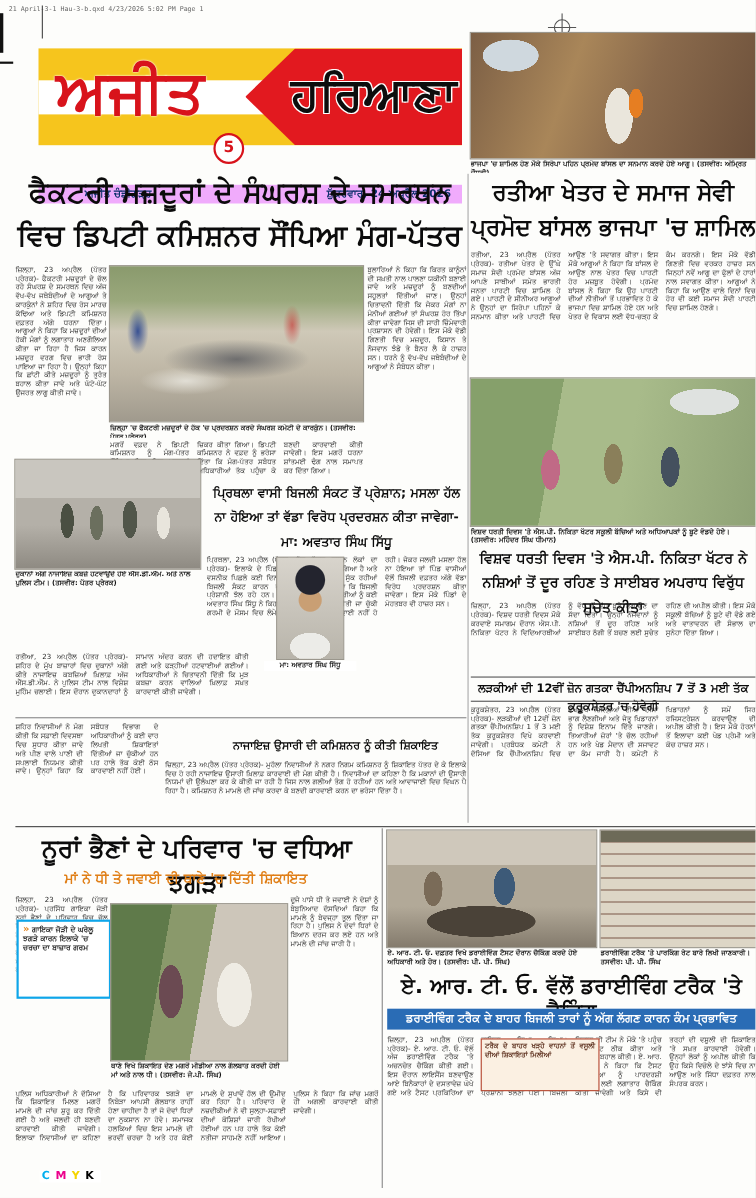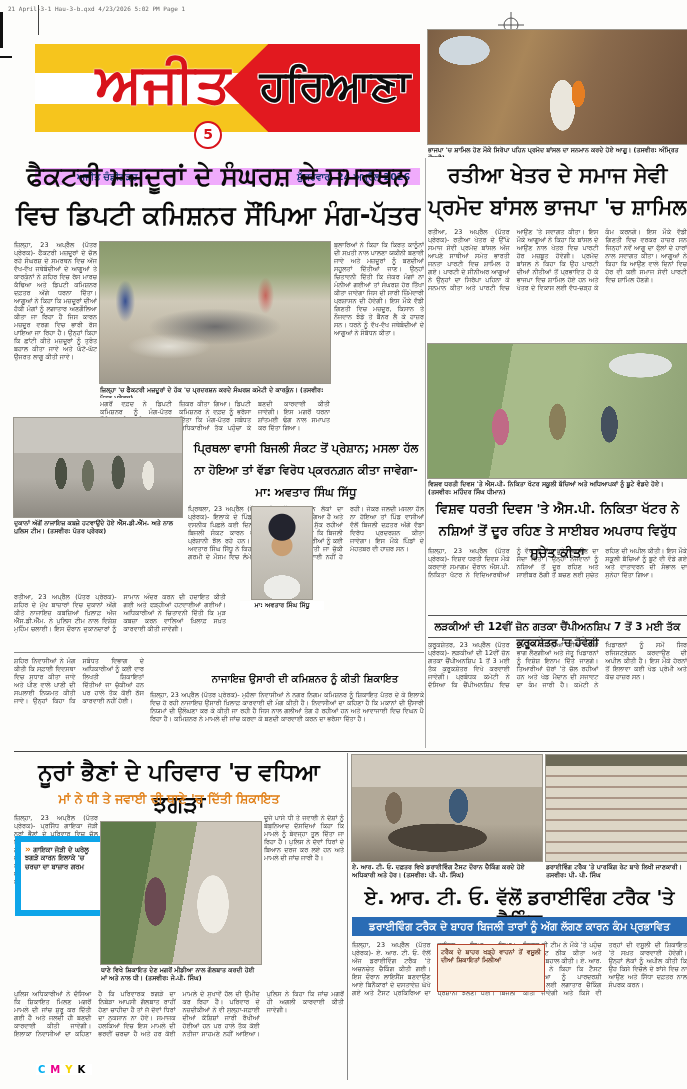--- a/index.html
+++ b/index.html
@@ -5,24 +5,24 @@
   html,body{margin:0;padding:0;background:#e8e8e4;}
   .pg{position:relative;width:687px;height:1089px;background:#fdfdfb;margin:0 auto;
       font-family:"DejaVu Sans","Liberation Sans",sans-serif;overflow:hidden;color:#111;}
   .abs{position:absolute;}
   
   .mh{position:absolute;left:35px;top:44px;width:385px;height:88px;}
   .mh-yellow{position:absolute;inset:0;background:#f6c51d;}
   .mh-band{position:absolute;left:0;top:29px;width:234px;height:31px;background:#fff;}
   .mh-red{position:absolute;left:188px;top:0;width:197px;height:88px;background:#e2191f;
           clip-path:polygon(23% 0,100% 0,100% 100%,23% 100%,0 50%);}
-  .mh-ajit{position:absolute;left:16px;top:8px;width:180px;text-align:right;
+  .mh-ajit{position:absolute;left:16px;top:8px;width:180px;text-align:left;
            font-size:54px;font-weight:bold;color:#d8131b;letter-spacing:1px;
            text-shadow:0 0 2px #fff,0 0 1px #fff;}
-  .mh-haryana{position:absolute;left:220px;top:17px;width:160px;text-align:center;
+  .mh-haryana{position:absolute;left:220px;top:17px;width:160px;text-align:right;
            font-size:42px;font-weight:bold;color:#0d0d0d;
            text-shadow:-1px -1px 0 #fff,1px -1px 0 #fff,-1px 1px 0 #fff,1px 1px 0 #fff;}
   .strip{position:absolute;left:35px;top:132px;width:385px;height:17px;background:#f0abfc;margin-top:36px;}
   .strip .ed{position:absolute;left:42px;top:3px;font-size:9.5px;font-weight:bold;color:#0d2f6b;}
   .strip .dt{position:absolute;right:10px;top:3px;font-size:9.5px;font-weight:bold;color:#0d2f6b;}
   .pgnum{position:absolute;left:194px;top:121px;width:24px;height:24px;border-radius:50%;
          background:#fff;border:2px solid #d8131b;color:#d8131b;font-weight:bold;
          font-size:14px;text-align:center;line-height:23px;z-index:5;}
   
   .hl{font-weight:bold;color:#0b0b0b;text-align:center;}
@@ -68,21 +68,21 @@
      linear-gradient(100deg,#5f7a4a 0 30%,#8a996b 30% 52%,#cdc6ba 52%);}
   .ph-office{background:
      radial-gradient(ellipse 70px 20px at 45% 78%,#4a4238 0 70%,transparent 71%),
      radial-gradient(ellipse 16px 28px at 56% 48%,#3d5a78 0 60%,transparent 61%),
      radial-gradient(ellipse 14px 26px at 22% 50%,#7a6b58 0 60%,transparent 61%),
      linear-gradient(180deg,#cfc8bb 0 30%,#b2a998 30% 65%,#847b6d 100%);}
   .ph-wall{background:
      linear-gradient(180deg,#6d6a58 0 10%,transparent 10%),
      repeating-linear-gradient(180deg,transparent 0 9px,rgba(90,45,30,.38) 9px 11px),
      #ddd6c6;}
-  .quote{position:absolute;background:#fff;border:6px solid #0ea5e9;padding:3px 4px;
+  .quote{position:absolute;background:#fff;border:2px solid #0ea5e9;padding:3px 4px;
          font-size:6.8px;line-height:8.4px;font-weight:bold;color:#222;}
   .quote .chev{color:#e07f17;font-weight:bold;font-size:9px;}
   .bluestrip{position:absolute;background:#2a6cb5;color:#fff;font-weight:bold;
              font-size:10.5px;text-align:center;}
   .alertbox{position:absolute;background:#fbf0e2;border:1px solid #b5452f;
             font-size:6.3px;line-height:7.8px;font-weight:bold;color:#5a2c1a;
             padding:3px;text-align:justify;overflow:hidden;}
   .printline{position:absolute;left:8px;top:5px;font-family:"DejaVu Sans Mono","Liberation Mono",monospace;
              font-size:6px;color:#666;}
   .cmyk{position:absolute;left:36px;top:1064px;font-size:10px;font-weight:bold;letter-spacing:5px;background:#fff;padding:0 2px;}
@@ -128,21 +128,21 @@
   <div class="body abs" style="left:14px;top:241px;width:83px;height:174px">ਜ਼ਿਲ੍ਹਾ, 23 ਅਪ੍ਰੈਲ (ਪੱਤਰ ਪ੍ਰੇਰਕ)- ਫੈਕਟਰੀ ਮਜ਼ਦੂਰਾਂ ਦੇ ਚੱਲ ਰਹੇ ਸੰਘਰਸ਼ ਦੇ ਸਮਰਥਨ ਵਿਚ ਅੱਜ ਵੱਖ-ਵੱਖ ਜਥੇਬੰਦੀਆਂ ਦੇ ਆਗੂਆਂ ਤੇ ਕਾਰਕੁੰਨਾਂ ਨੇ ਸ਼ਹਿਰ ਵਿਚ ਰੋਸ ਮਾਰਚ ਕੱਢਿਆ ਅਤੇ ਡਿਪਟੀ ਕਮਿਸ਼ਨਰ ਦਫ਼ਤਰ ਅੱਗੇ ਧਰਨਾ ਦਿੱਤਾ। ਆਗੂਆਂ ਨੇ ਕਿਹਾ ਕਿ ਮਜ਼ਦੂਰਾਂ ਦੀਆਂ ਹੱਕੀ ਮੰਗਾਂ ਨੂੰ ਲਗਾਤਾਰ ਅਣਗੌਲਿਆ ਕੀਤਾ ਜਾ ਰਿਹਾ ਹੈ ਜਿਸ ਕਾਰਨ ਮਜ਼ਦੂਰ ਵਰਗ ਵਿਚ ਭਾਰੀ ਰੋਸ ਪਾਇਆ ਜਾ ਰਿਹਾ ਹੈ। ਉਨ੍ਹਾਂ ਕਿਹਾ ਕਿ ਛਾਂਟੀ ਕੀਤੇ ਮਜ਼ਦੂਰਾਂ ਨੂੰ ਤੁਰੰਤ ਬਹਾਲ ਕੀਤਾ ਜਾਵੇ ਅਤੇ ਘੱਟੋ-ਘੱਟ ਉਜਰਤ ਲਾਗੂ ਕੀਤੀ ਜਾਵੇ।</div>
   <div class="photo ph-protest" style="left:100px;top:242px;width:230px;height:141px"></div>
   <div class="body abs" style="left:334px;top:241px;width:90px;height:194px">ਬੁਲਾਰਿਆਂ ਨੇ ਕਿਹਾ ਕਿ ਕਿਰਤ ਕਾਨੂੰਨਾਂ ਦੀ ਸਖ਼ਤੀ ਨਾਲ ਪਾਲਣਾ ਯਕੀਨੀ ਬਣਾਈ ਜਾਵੇ ਅਤੇ ਮਜ਼ਦੂਰਾਂ ਨੂੰ ਬਣਦੀਆਂ ਸਹੂਲਤਾਂ ਦਿੱਤੀਆਂ ਜਾਣ। ਉਨ੍ਹਾਂ ਚਿਤਾਵਨੀ ਦਿੱਤੀ ਕਿ ਜੇਕਰ ਮੰਗਾਂ ਨਾ ਮੰਨੀਆਂ ਗਈਆਂ ਤਾਂ ਸੰਘਰਸ਼ ਹੋਰ ਤਿੱਖਾ ਕੀਤਾ ਜਾਵੇਗਾ ਜਿਸ ਦੀ ਸਾਰੀ ਜ਼ਿੰਮੇਵਾਰੀ ਪ੍ਰਸ਼ਾਸਨ ਦੀ ਹੋਵੇਗੀ। ਇਸ ਮੌਕੇ ਵੱਡੀ ਗਿਣਤੀ ਵਿਚ ਮਜ਼ਦੂਰ, ਕਿਸਾਨ ਤੇ ਨੌਜਵਾਨ ਝੰਡੇ ਤੇ ਬੈਨਰ ਲੈ ਕੇ ਹਾਜ਼ਰ ਸਨ। ਧਰਨੇ ਨੂੰ ਵੱਖ-ਵੱਖ ਜਥੇਬੰਦੀਆਂ ਦੇ ਆਗੂਆਂ ਨੇ ਸੰਬੋਧਨ ਕੀਤਾ।</div>
   <div class="cap abs" style="left:100px;top:386px;width:230px;height:12px">ਜ਼ਿਲ੍ਹਾ 'ਚ ਫੈਕਟਰੀ ਮਜ਼ਦੂਰਾਂ ਦੇ ਹੱਕ 'ਚ ਪ੍ਰਦਰਸ਼ਨ ਕਰਦੇ ਸੰਘਰਸ਼ ਕਮੇਟੀ ਦੇ ਕਾਰਕੁੰਨ। (ਤਸਵੀਰ: ਪੱਤਰ ਪ੍ਰੇਰਕ)</div>
   <div class="body c3 abs" style="left:100px;top:400px;width:230px;height:35px">ਮਗਰੋਂ ਵਫ਼ਦ ਨੇ ਡਿਪਟੀ ਕਮਿਸ਼ਨਰ ਨੂੰ ਮੰਗ-ਪੱਤਰ ਸੌਂਪਿਆ ਜਿਸ ਵਿਚ ਮਜ਼ਦੂਰਾਂ ਦੀਆਂ ਮੰਗਾਂ ਦਾ ਵਿਸਥਾਰ ਨਾਲ ਜ਼ਿਕਰ ਕੀਤਾ ਗਿਆ। ਡਿਪਟੀ ਕਮਿਸ਼ਨਰ ਨੇ ਵਫ਼ਦ ਨੂੰ ਭਰੋਸਾ ਦਿੱਤਾ ਕਿ ਮੰਗ-ਪੱਤਰ ਸਬੰਧਤ ਅਧਿਕਾਰੀਆਂ ਤੱਕ ਪਹੁੰਚਾ ਕੇ ਬਣਦੀ ਕਾਰਵਾਈ ਕੀਤੀ ਜਾਵੇਗੀ। ਇਸ ਮਗਰੋਂ ਧਰਨਾ ਸ਼ਾਂਤਮਈ ਢੰਗ ਨਾਲ ਸਮਾਪਤ ਕਰ ਦਿੱਤਾ ਗਿਆ।</div>
 
   <div class="photo ph-police" style="left:14px;top:418px;width:168px;height:99px"></div>
   <div class="cap abs" style="left:14px;top:519px;width:168px;height:15px">ਦੁਕਾਨਾਂ ਅੱਗੋਂ ਨਾਜਾਇਜ਼ ਕਬਜ਼ੇ ਹਟਵਾਉਂਦੇ ਹੋਏ ਐੱਸ.ਡੀ.ਐੱਮ. ਅਤੇ ਨਾਲ ਪੁਲਿਸ ਟੀਮ। (ਤਸਵੀਰ: ਪੱਤਰ ਪ੍ਰੇਰਕ)</div>
   <div class="body c2 abs" style="left:14px;top:593px;width:212px;height:57px">ਰਤੀਆ, 23 ਅਪ੍ਰੈਲ (ਪੱਤਰ ਪ੍ਰੇਰਕ)- ਸ਼ਹਿਰ ਦੇ ਮੁੱਖ ਬਾਜ਼ਾਰਾਂ ਵਿਚ ਦੁਕਾਨਾਂ ਅੱਗੇ ਕੀਤੇ ਨਾਜਾਇਜ਼ ਕਬਜ਼ਿਆਂ ਖ਼ਿਲਾਫ਼ ਅੱਜ ਐੱਸ.ਡੀ.ਐੱਮ. ਨੇ ਪੁਲਿਸ ਟੀਮ ਨਾਲ ਵਿਸ਼ੇਸ਼ ਮੁਹਿੰਮ ਚਲਾਈ। ਇਸ ਦੌਰਾਨ ਦੁਕਾਨਦਾਰਾਂ ਨੂੰ ਸਾਮਾਨ ਅੰਦਰ ਕਰਨ ਦੀ ਹਦਾਇਤ ਕੀਤੀ ਗਈ ਅਤੇ ਫੜ੍ਹੀਆਂ ਹਟਵਾਈਆਂ ਗਈਆਂ। ਅਧਿਕਾਰੀਆਂ ਨੇ ਚਿਤਾਵਨੀ ਦਿੱਤੀ ਕਿ ਮੁੜ ਕਬਜ਼ਾ ਕਰਨ ਵਾਲਿਆਂ ਖ਼ਿਲਾਫ਼ ਸਖ਼ਤ ਕਾਰਵਾਈ ਕੀਤੀ ਜਾਵੇਗੀ।</div>
 
-  <div class="hl abs" style="left:188px;top:437px;width:236px;height:66px;font-size:11.5px;line-height:22px">ਪ੍ਰਿਥਲਾ ਵਾਸੀ ਬਿਜਲੀ ਸੰਕਟ ਤੋਂ ਪ੍ਰੇਸ਼ਾਨ; ਮਸਲਾ ਹੱਲ ਨਾ ਹੋਇਆ ਤਾਂ ਵੱਡਾ ਵਿਰੋਧ ਪ੍ਕਰਨਗ਼ਨ ਕੀਤਾ ਜਾਵੇਗਾ-ਮਾ: ਅਵਤਾਰ ਸਿੰਘ ਸਿੱਧੂ</div>
+  <div class="hl abs" style="left:188px;top:437px;width:236px;height:66px;font-size:11.5px;line-height:22px">ਪ੍ਰਿਥਲਾ ਵਾਸੀ ਬਿਜਲੀ ਸੰਕਟ ਤੋਂ ਪ੍ਰੇਸ਼ਾਨ; ਮਸਲਾ ਹੱਲ ਨਾ ਹੋਇਆ ਤਾਂ ਵੱਡਾ ਵਿਰੋਧ ਪ੍ਰਦਰਸ਼ਨ ਕੀਤਾ ਜਾਵੇਗਾ-ਮਾ: ਅਵਤਾਰ ਸਿੰਘ ਸਿੱਧੂ</div>
   <div class="body c3 abs" style="left:188px;top:505px;width:236px;height:148px">ਪ੍ਰਿਥਲਾ, 23 ਅਪ੍ਰੈਲ (ਪੱਤਰ ਪ੍ਰੇਰਕ)- ਇਲਾਕੇ ਦੇ ਪਿੰਡਾਂ ਦੇ ਵਸਨੀਕ ਪਿਛਲੇ ਕਈ ਦਿਨਾਂ ਤੋਂ ਬਿਜਲੀ ਸੰਕਟ ਕਾਰਨ ਭਾਰੀ ਪ੍ਰੇਸ਼ਾਨੀ ਝੱਲ ਰਹੇ ਹਨ। ਮਾ: ਅਵਤਾਰ ਸਿੰਘ ਸਿੱਧੂ ਨੇ ਕਿਹਾ ਕਿ ਗਰਮੀ ਦੇ ਮੌਸਮ ਵਿਚ ਲੰਮੇ-ਲੰਮੇ ਕੱਟ ਲੱਗਣ ਕਾਰਨ ਲੋਕਾਂ ਦਾ ਜਿਊਣਾ ਮੁਹਾਲ ਹੋ ਗਿਆ ਹੈ ਅਤੇ ਖੇਤਾਂ ਵਿਚ ਫ਼ਸਲਾਂ ਸੁੱਕ ਰਹੀਆਂ ਹਨ। ਉਨ੍ਹਾਂ ਕਿਹਾ ਕਿ ਬਿਜਲੀ ਵਿਭਾਗ ਦੇ ਅਧਿਕਾਰੀਆਂ ਨੂੰ ਕਈ ਵਾਰ ਸ਼ਿਕਾਇਤ ਕੀਤੀ ਜਾ ਚੁੱਕੀ ਹੈ ਪਰ ਕੋਈ ਸੁਣਵਾਈ ਨਹੀਂ ਹੋ ਰਹੀ। ਜੇਕਰ ਜਲਦੀ ਮਸਲਾ ਹੱਲ ਨਾ ਹੋਇਆ ਤਾਂ ਪਿੰਡ ਵਾਸੀਆਂ ਵੱਲੋਂ ਬਿਜਲੀ ਦਫ਼ਤਰ ਅੱਗੇ ਵੱਡਾ ਵਿਰੋਧ ਪ੍ਰਦਰਸ਼ਨ ਕੀਤਾ ਜਾਵੇਗਾ। ਇਸ ਮੌਕੇ ਪਿੰਡਾਂ ਦੇ ਮੋਹਤਬਰ ਵੀ ਹਾਜ਼ਰ ਸਨ।</div>
   <div class="photo ph-portrait" style="left:252px;top:507px;width:60px;height:92px;background-color:#cfcbc3"></div>
   <div class="cap abs" style="left:240px;top:601px;width:84px;height:9px;text-align:center;background:#fff">ਮਾ: ਅਵਤਾਰ ਸਿੰਘ ਸਿੱਧੂ</div>
 
   <div class="rule" style="left:14px;top:652px;width:410px;height:1px;background:#888"></div>
 
   <div class="body c2 abs" style="left:14px;top:657px;width:130px;height:92px">ਸ਼ਹਿਰ ਨਿਵਾਸੀਆਂ ਨੇ ਮੰਗ ਕੀਤੀ ਕਿ ਸਫ਼ਾਈ ਵਿਵਸਥਾ ਵਿਚ ਸੁਧਾਰ ਕੀਤਾ ਜਾਵੇ ਅਤੇ ਪੀਣ ਵਾਲੇ ਪਾਣੀ ਦੀ ਸਪਲਾਈ ਨਿਯਮਤ ਕੀਤੀ ਜਾਵੇ। ਉਨ੍ਹਾਂ ਕਿਹਾ ਕਿ ਸਬੰਧਤ ਵਿਭਾਗ ਦੇ ਅਧਿਕਾਰੀਆਂ ਨੂੰ ਕਈ ਵਾਰ ਲਿਖਤੀ ਸ਼ਿਕਾਇਤਾਂ ਦਿੱਤੀਆਂ ਜਾ ਚੁੱਕੀਆਂ ਹਨ ਪਰ ਹਾਲੇ ਤੱਕ ਕੋਈ ਠੋਸ ਕਾਰਵਾਈ ਨਹੀਂ ਹੋਈ।</div>
   <div class="hl abs" style="left:150px;top:673px;width:310px;height:16px;font-size:10px">ਨਾਜਾਇਜ਼ ਉਸਾਰੀ ਦੀ ਕਮਿਸ਼ਨਰ ਨੂੰ ਕੀਤੀ ਸ਼ਿਕਾਇਤ</div>
   <div class="body abs" style="left:150px;top:691px;width:274px;height:57px">ਜ਼ਿਲ੍ਹਾ, 23 ਅਪ੍ਰੈਲ (ਪੱਤਰ ਪ੍ਰੇਰਕ)- ਮੁਹੱਲਾ ਨਿਵਾਸੀਆਂ ਨੇ ਨਗਰ ਨਿਗਮ ਕਮਿਸ਼ਨਰ ਨੂੰ ਸ਼ਿਕਾਇਤ ਪੱਤਰ ਦੇ ਕੇ ਇਲਾਕੇ ਵਿਚ ਹੋ ਰਹੀ ਨਾਜਾਇਜ਼ ਉਸਾਰੀ ਖ਼ਿਲਾਫ਼ ਕਾਰਵਾਈ ਦੀ ਮੰਗ ਕੀਤੀ ਹੈ। ਨਿਵਾਸੀਆਂ ਦਾ ਕਹਿਣਾ ਹੈ ਕਿ ਮਕਾਨਾਂ ਦੀ ਉਸਾਰੀ ਨਿਯਮਾਂ ਦੀ ਉਲੰਘਣਾ ਕਰ ਕੇ ਕੀਤੀ ਜਾ ਰਹੀ ਹੈ ਜਿਸ ਨਾਲ ਗਲੀਆਂ ਤੰਗ ਹੋ ਰਹੀਆਂ ਹਨ ਅਤੇ ਆਵਾਜਾਈ ਵਿਚ ਵਿਘਨ ਪੈ ਰਿਹਾ ਹੈ। ਕਮਿਸ਼ਨਰ ਨੇ ਮਾਮਲੇ ਦੀ ਜਾਂਚ ਕਰਵਾ ਕੇ ਬਣਦੀ ਕਾਰਵਾਈ ਕਰਨ ਦਾ ਭਰੋਸਾ ਦਿੱਤਾ ਹੈ।</div>
 

